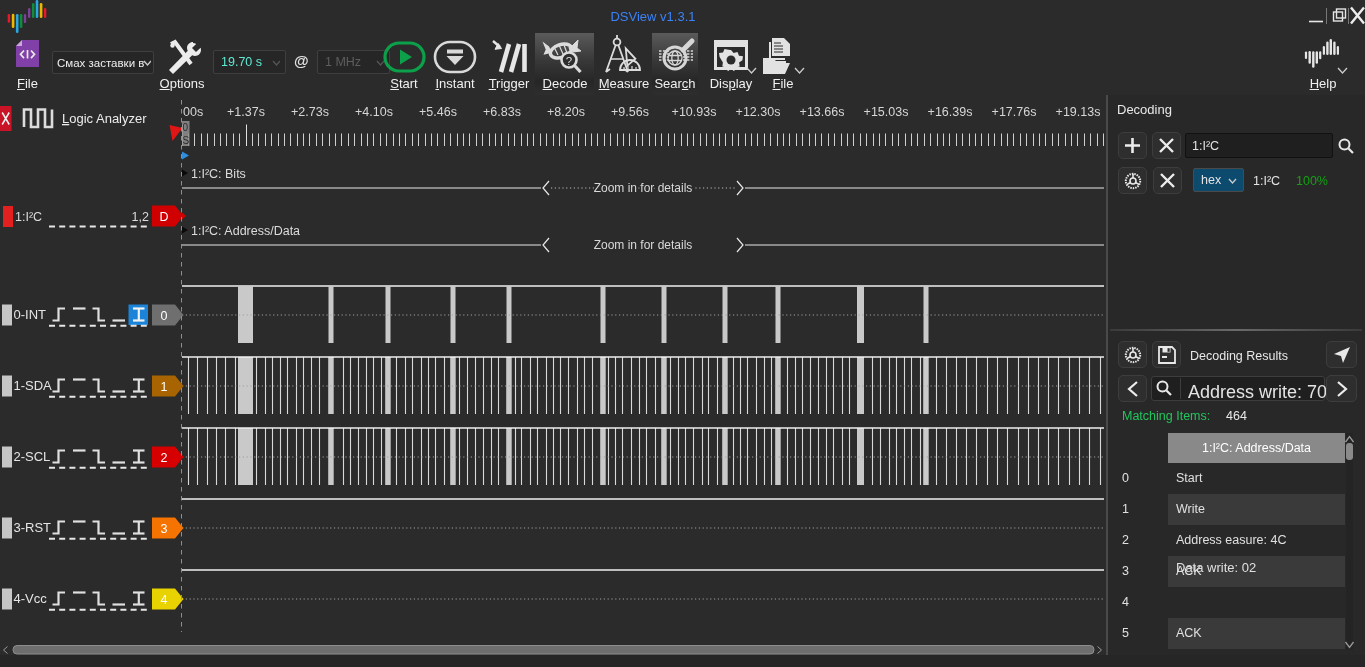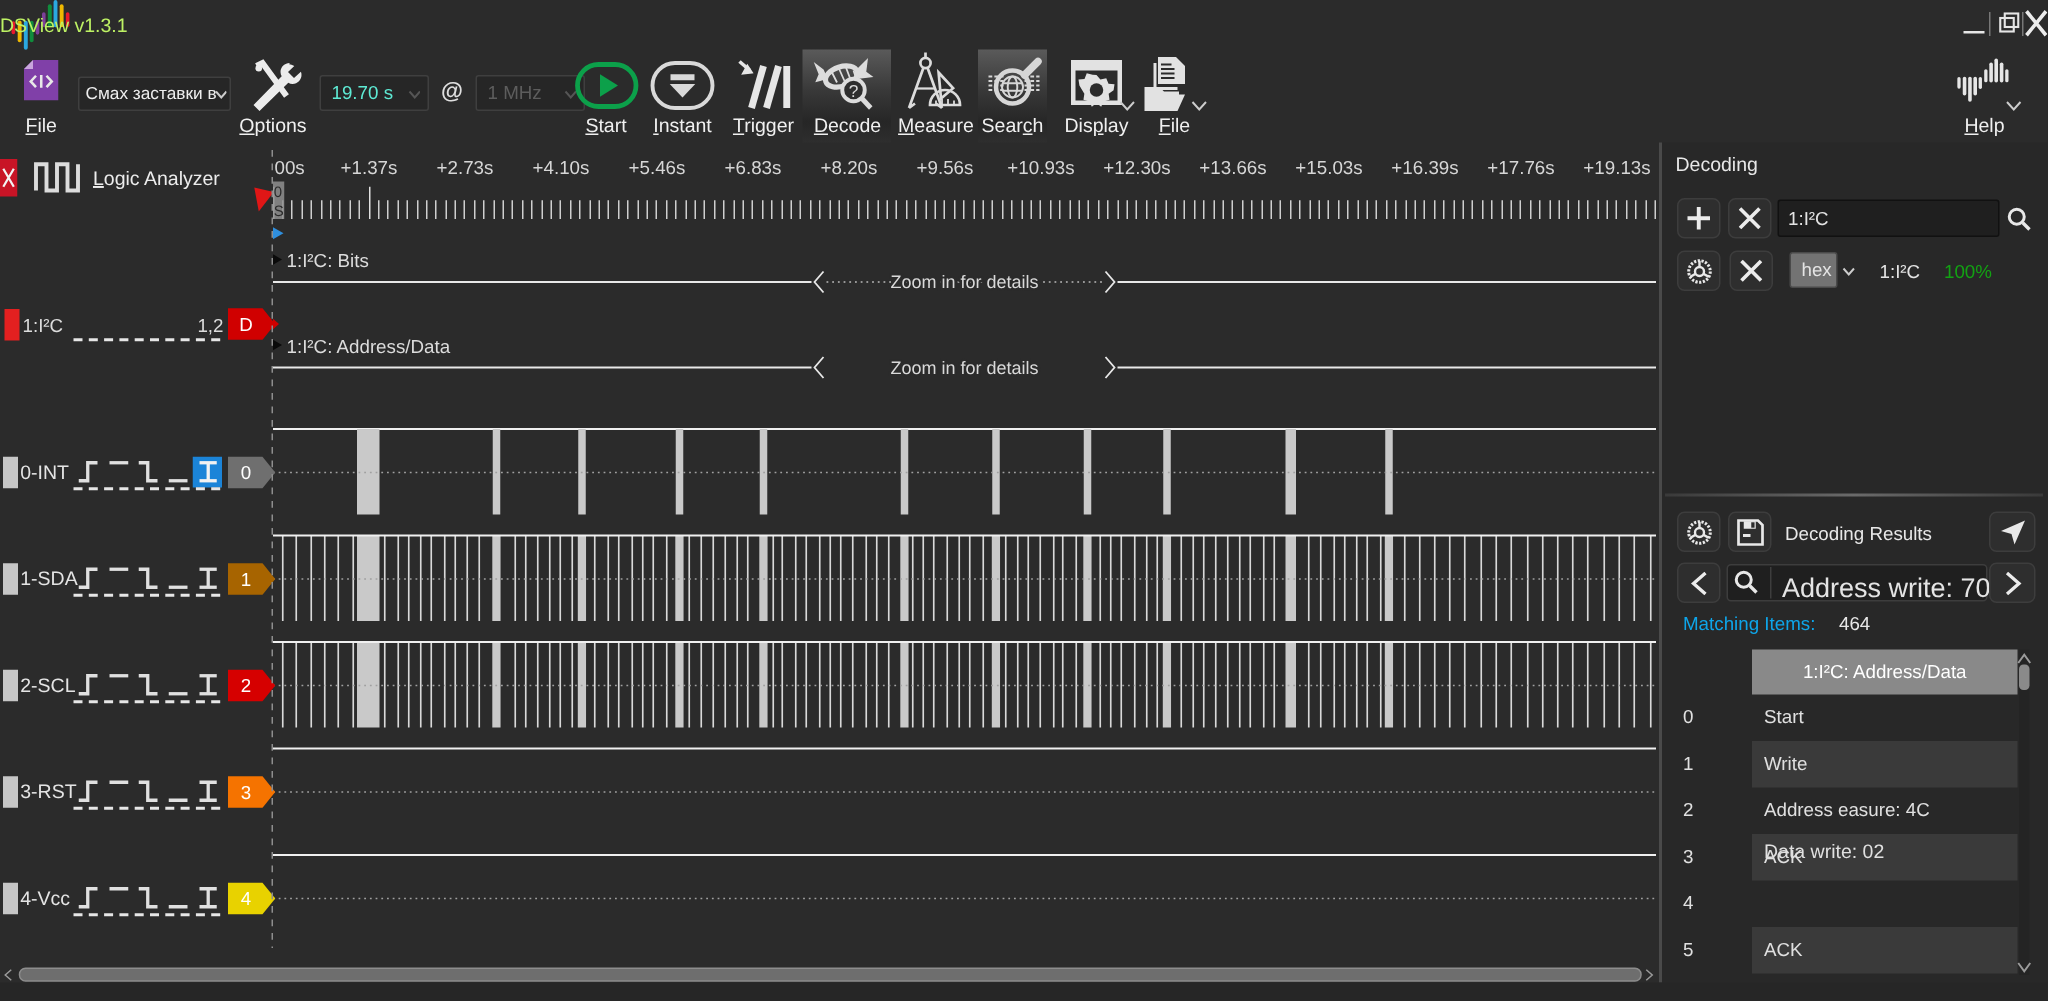--- a/index.html
+++ b/index.html
@@ -23,21 +23,21 @@
       <line x1="18.2" y1="15.2" x2="18.2" y2="31.8" stroke="#2ba8e0" stroke-width="2.6"></line>
       <line x1="22.1" y1="15.2" x2="22.1" y2="26.8" stroke="#108c3c" stroke-width="2.6"></line>
       <line x1="26" y1="15.2" x2="26" y2="21.9" stroke="#7d3f98" stroke-width="2.4"></line>
       <line x1="30.2" y1="9.3" x2="30.2" y2="16.8" stroke="#7d3f98" stroke-width="2.4"></line>
       <line x1="34.2" y1="4.2" x2="34.2" y2="16.8" stroke="#108c3c" stroke-width="2.6"></line>
       <line x1="38" y1="1.3" x2="38" y2="16.8" stroke="#2ba8e0" stroke-width="2.6"></line>
       <line x1="42.1" y1="4.2" x2="42.1" y2="16.8" stroke="#efb800" stroke-width="2.6"></line>
       <line x1="46.1" y1="9.3" x2="46.1" y2="16.8" stroke="#e8192c" stroke-width="2.4"></line>
     </g>
   </svg>
-<div class="abs" style="left:0;top:9px;width:1306px;text-align:left;font-size:13px;color:#bef264">DSView v1.3.1</div>
+<div class="abs" style="left:0;top:9px;width:1306px;text-align:center;font-size:13px;color:#3b82f6">DSView v1.3.1</div>
 <svg class="abs" style="left:1305px;top:4px" width="60" height="24" viewBox="0 0 60 24">
  <line x1="4" y1="17.5" x2="18" y2="17.5" stroke="#e6e6e6" stroke-width="1.6"></line>
  <line x1="21.5" y1="4" x2="21.5" y2="20" stroke="#777" stroke-width="1"></line>
  <rect x="28.5" y="8" width="9" height="9" fill="none" stroke="#e6e6e6" stroke-width="1.4"></rect>
  <rect x="31.5" y="5" width="9" height="9" fill="none" stroke="#e6e6e6" stroke-width="1.4"></rect>
  <line x1="43.5" y1="4" x2="43.5" y2="20" stroke="#777" stroke-width="1"></line>
  <path d="M46 3.5L59 19.5M59 3.5L46 19.5" stroke="#ececec" stroke-width="2.4"></path>
 </svg>
 
 <div class="abs" style="left:15.5px;top:40px"><svg width="23" height="27" viewBox="0 0 23 27">
@@ -360,21 +360,21 @@
         <circle cx="10" cy="10" r="3" stroke-width="1.6"></circle>
         <path d="M10 7V2.8M7.4 11.5l-3.6 2.1M12.6 11.5l3.6 2.1" stroke-width="1.6"></path>
       </g>
     </svg>
   </div>
 <div class="btn" style="left:1153px;top:167px">
     <svg width="15" height="15">
       <path d="M1 1l13 13M14 1L1 14" stroke="#ececec" stroke-width="2.4"></path>
     </svg>
   </div>
-<div class="combo" style="left:1193px;top:168px;width:32px;height:24px;background:#737373;border-color:#4a4a4a;color:#e4e4e4">hex</div>
+<div class="combo" style="left:1193px;top:168px;width:51px;height:24px;background:#0c4a6e;border-color:#4a4a4a;color:#e4e4e4">hex</div>
 <svg class="abs" style="left:1228px;top:177px" width="9" height="8">
     <path d="M1 2l3.5 4L8 2" stroke="#ccc" stroke-width="1.3" fill="none"></path>
   </svg>
 <div class="abs" style="left:1253px;top:174px;font-size:12.5px;color:#e4e4e4">1:I²C</div>
 <div class="abs" style="left:1296px;top:174px;font-size:12.5px;color:#13a113">100%</div>
 
 <div class="abs" style="left:1110px;top:329px;width:252px;height:2px;background:linear-gradient(90deg,#3a3a3a,#6a6a6a 50%,#3a3a3a)"></div>
 
 <div class="btn" style="left:1118px;top:341px">
     <svg width="20" height="20" viewBox="0 0 20 20">
@@ -411,21 +411,21 @@
       <path d="M11.5 11.5L16 16" stroke="#e8e8e8" stroke-width="2.2"></path>
     </svg></div>
 <div class="abs" style="left:1180px;top:378px;width:1px;height:21px;background:#3d3d3d"></div>
 <div class="abs" style="left:1188px;top:382px;font-size:18px;color:#e4e4e4">Address write: 70</div>
 <div class="btn" style="left:1326px;top:375px;width:31px">
     <svg width="12" height="16">
       <path d="M2 1l8 7-8 7" stroke="#ececec" stroke-width="2.2" fill="none"></path>
     </svg>
   </div>
 
-<div class="abs" style="left:1122px;top:409px;font-size:12.5px;color:#0ea5e9">Matching Items:</div>
+<div class="abs" style="left:1122px;top:409px;font-size:12.5px;color:#22c55e">Matching Items:</div>
 <div class="abs" style="left:1226px;top:409px;font-size:12.5px;color:#e8e8e8">464</div>
 
 <div class="abs" style="left:1168px;top:433px;width:177px;height:30px;background:#898989;color:#fff;font-size:12.5px;display:flex;align-items:center;justify-content:center">1:I²C: Address/Data</div>
 <div class="abs" style="left:1122px;top:471px;font-size:12.5px;color:#e0e0e0">0</div>
 <div class="abs" style="left:1176px;top:471px;font-size:12.5px;color:#e0e0e0">Start</div>
 <div class="abs" style="left:1168px;top:494px;width:177px;height:31px;background:#3a3a3a"></div>
 <div class="abs" style="left:1122px;top:502px;font-size:12.5px;color:#e0e0e0">1</div>
 <div class="abs" style="left:1176px;top:502px;font-size:12.5px;color:#e0e0e0">Write</div>
 <div class="abs" style="left:1122px;top:533px;font-size:12.5px;color:#e0e0e0">2</div>
 <div class="abs" style="left:1176px;top:533px;font-size:12.5px;color:#e0e0e0">Address easure: 4C</div>

